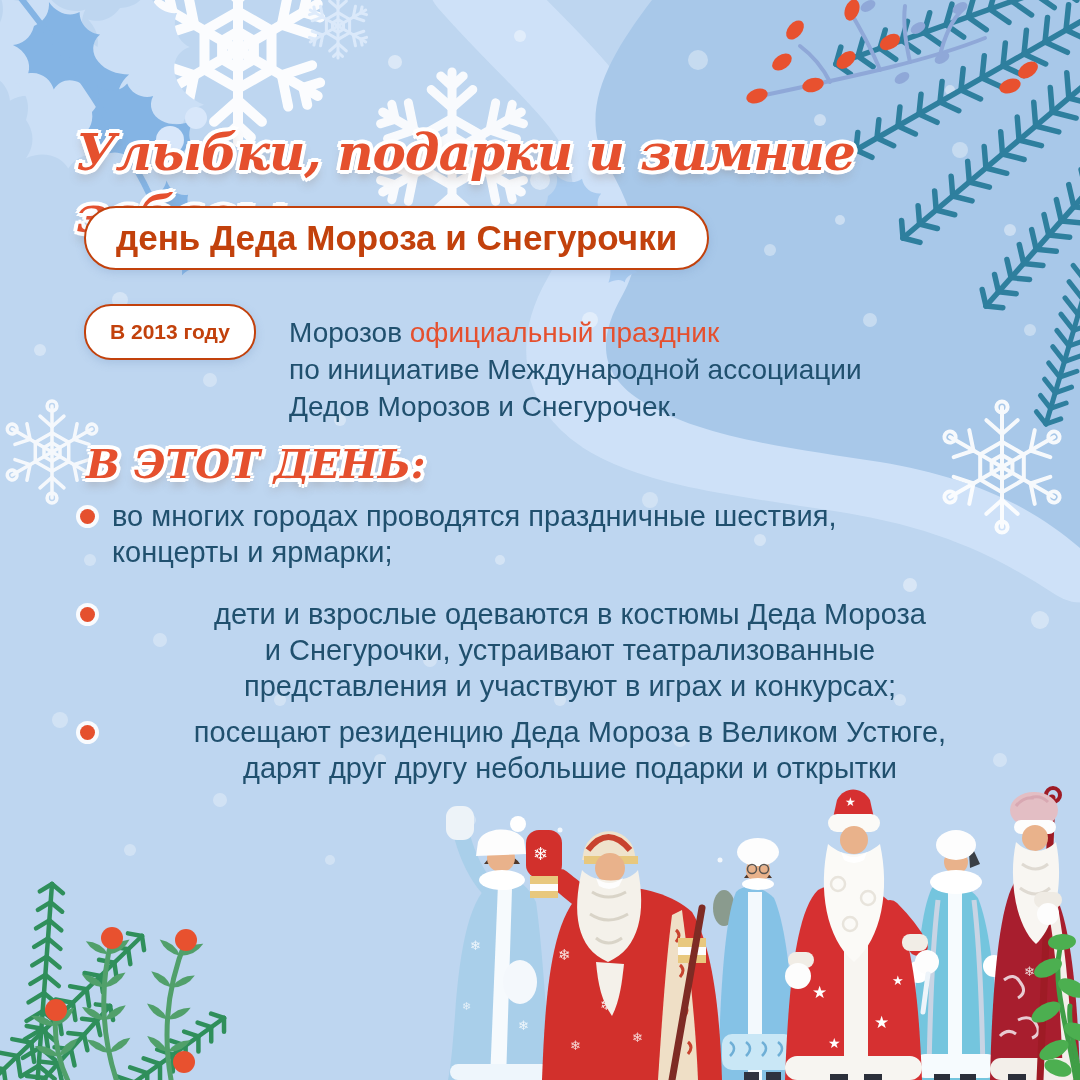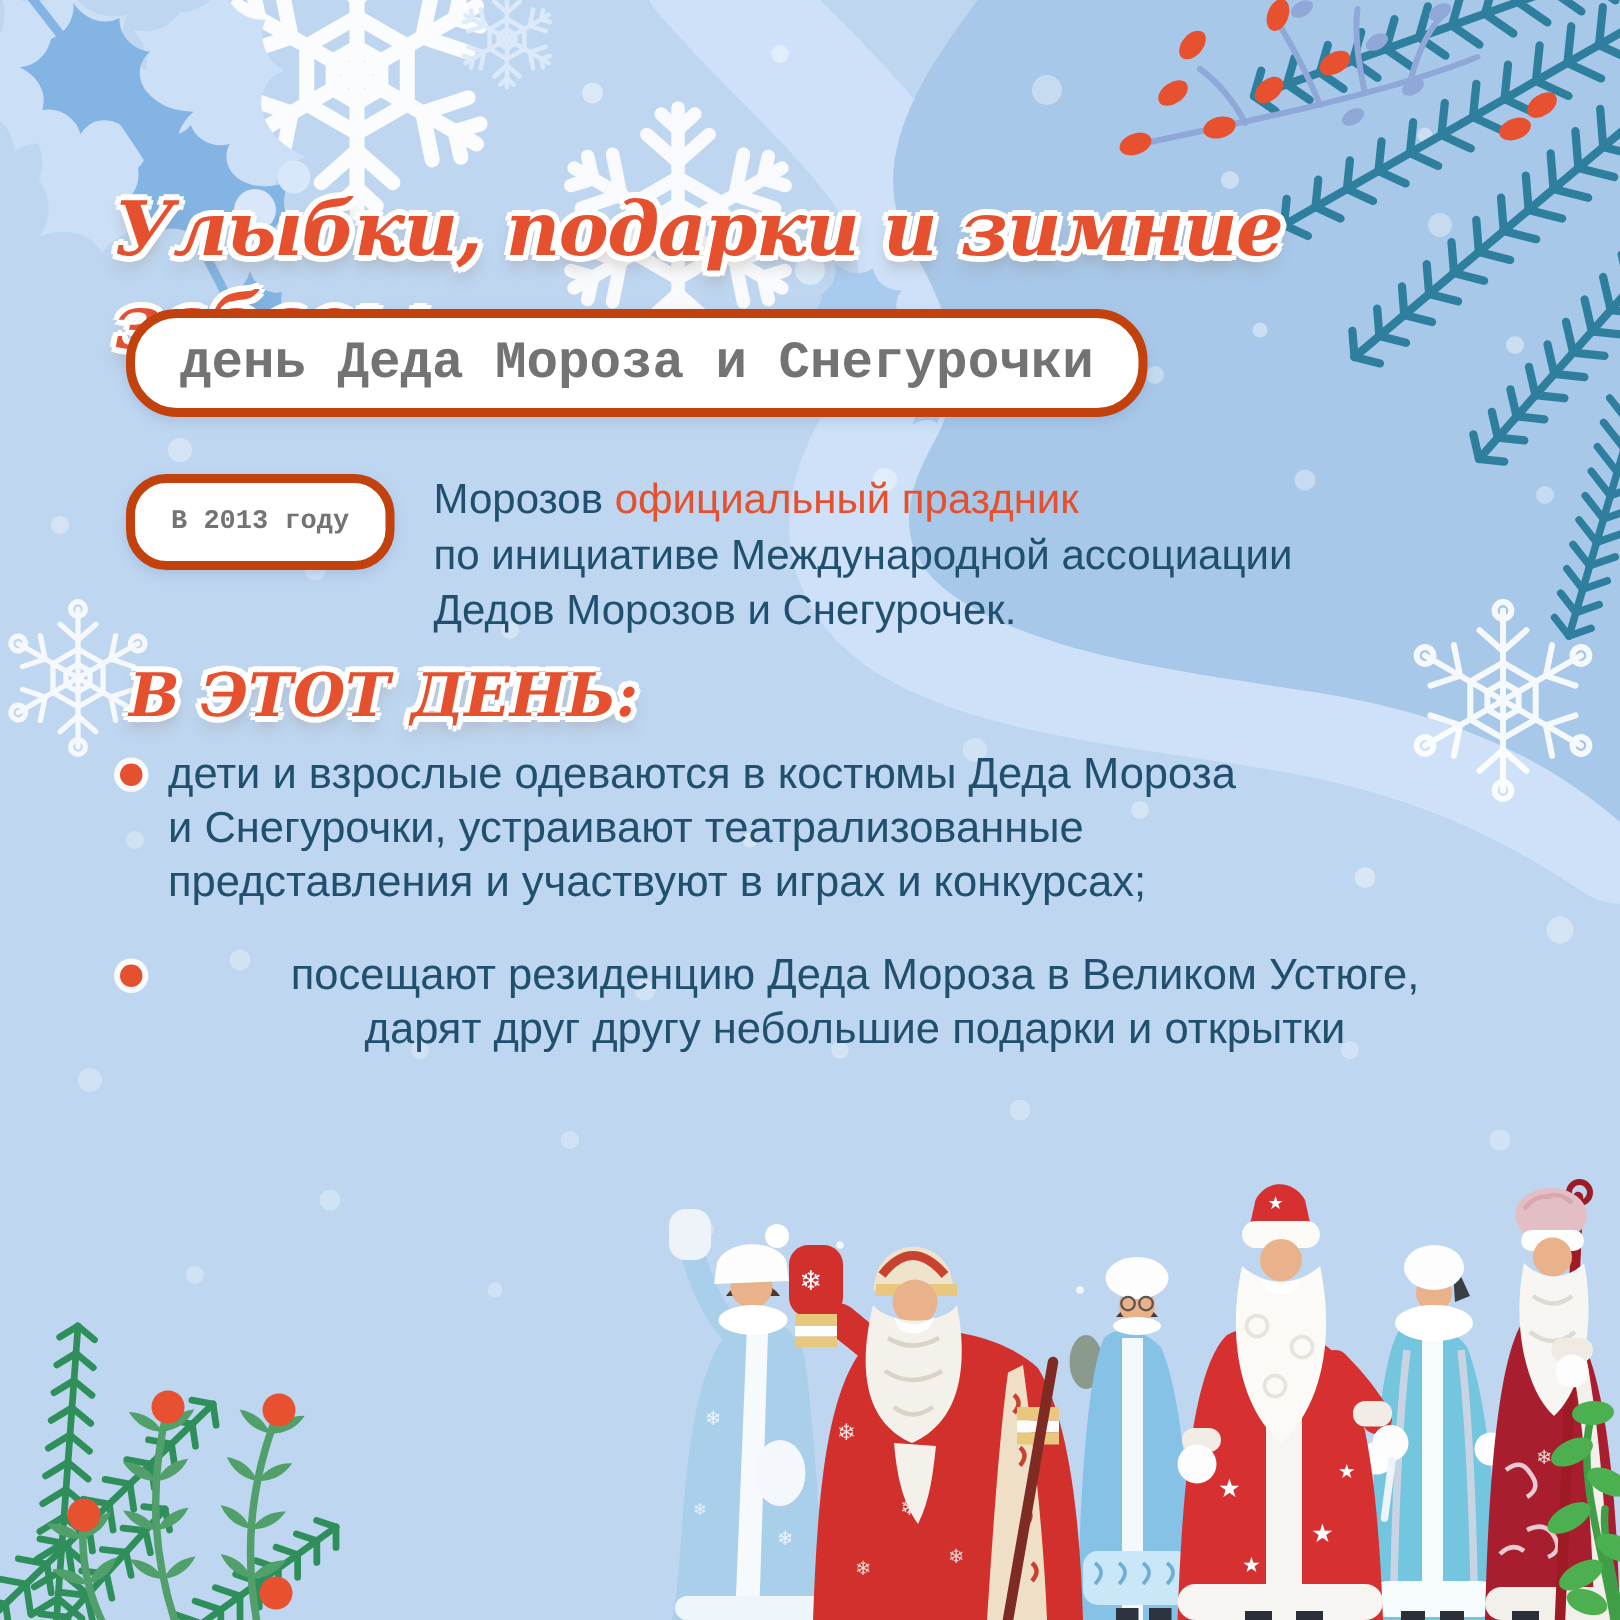--- a/index.html
+++ b/index.html
@@ -17,28 +17,28 @@
     font-style:italic;font-weight:bold;
     color:#E5502E;
     text-shadow:
       -3px -3px 0 #fff, 3px -3px 0 #fff, -3px 3px 0 #fff, 3px 3px 0 #fff,
       -4px 0 0 #fff, 4px 0 0 #fff, 0 -4px 0 #fff, 0 4px 0 #fff,
       0 7px 10px rgba(120,90,70,.35);
     letter-spacing:-1px;
   }
   .title{position:absolute;left:76px;top:122px;width:840px;font-size:50px;line-height:62px;}
   .pill{
-    position:absolute;background:#fff;border:6px solid #c2410c;
+    position:absolute;background:#fff;border:2px solid #c2410c;
     box-shadow:0 3px 8px rgba(110,145,190,.28);
-    color:#737373;font-weight:bold;white-space:nowrap;font-family:Liberation Mono, monospace;
+    color:#c2410c;font-weight:bold;white-space:nowrap;
   }
   .subtitle-pill{left:84px;top:206px;border-radius:34px;padding:0 30px;
     font-size:35px;line-height:60px;}
-  .year-pill{left:84px;top:316px;border-radius:27px;padding:0 24px;
-    font-size:18px;line-height:52px;}
+  .year-pill{left:84px;top:304px;border-radius:27px;padding:0 24px;
+    font-size:21px;line-height:52px;}
   .fact-text{
     position:absolute;left:289px;top:314px;width:700px;
     font-size:28px;line-height:37px;color:#20506E;white-space:pre-line;
   }
   .fact-text .hl{color:#E5502E;text-align:center;}
   .section-heading{position:absolute;left:86px;top:440px;font-size:40px;letter-spacing:0;}
   ul.bullets{
     position:absolute;left:78px;top:498px;width:950px;margin:0;padding:0;list-style:none;
     color:#20506E;font-size:29px;line-height:36px;
   }
@@ -775,20 +775,25 @@
 
     <div class="fact-text"><span>Морозов </span><span class="hl">официальный праздник</span><span>
 по инициативе Международной ассоциации
 Дедов Морозов и Снегурочек.</span></div>
 
     <div class="section-heading script">В ЭТОТ ДЕНЬ:</div>
 
     <ul class="bullets">
       <li>
         <span class="bullet-dot"></span>
+        <span class="btext">во многих городах проводятся праздничные шествия,
+концерты и ярмарки;</span>
+      </li>
+      <li>
+        <span class="bullet-dot"></span>
         <span class="btext">дети и взрослые одеваются в костюмы Деда Мороза
 и Снегурочки, устраивают театрализованные
 представления и участвуют в играх и конкурсах;</span>
       </li>
       <li>
         <span class="bullet-dot"></span>
         <span class="btext">посещают резиденцию Деда Мороза в Великом Устюге,
 дарят друг другу небольшие подарки и открытки</span>
       </li>
     </ul>

